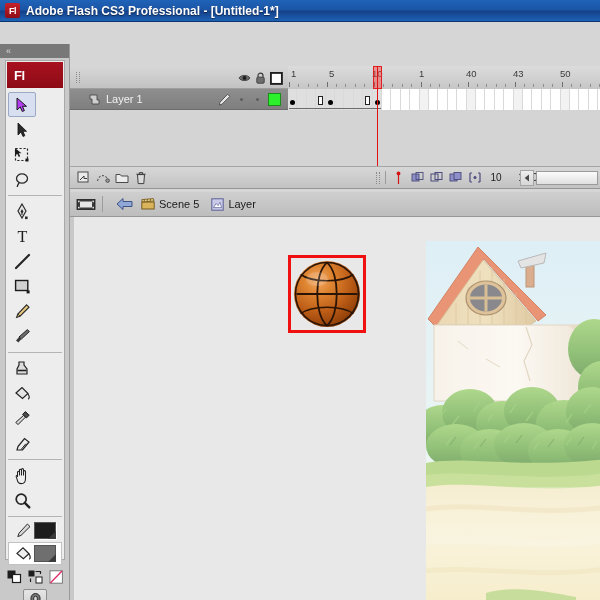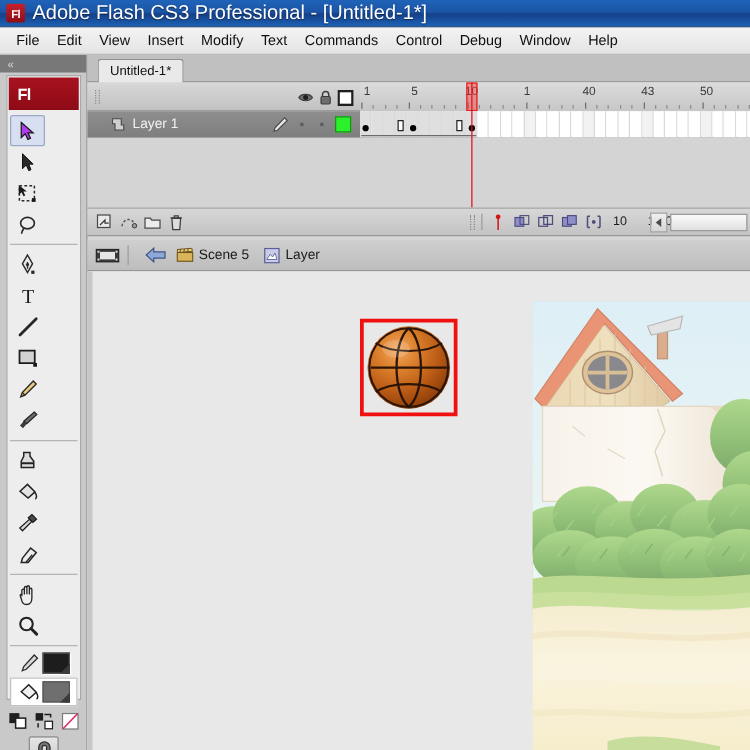--- a/index.html
+++ b/index.html
@@ -19,21 +19,21 @@
     border-bottom: 1px solid #0d3570;
   }
   .fl-badge {
     width: 15px; height: 15px; border-radius: 2px;
     background: linear-gradient(180deg,#c5202c,#8e0c16);
     color: #fff; font-size: 9px; font-weight: bold;
     display: flex; align-items: center; justify-content: center;
     letter-spacing: -0.5px;
   }
   .title-text {
-    color: #ffffff; font-size: 16px; font-weight: normal;
+    color: #ffffff; font-size: 12px; font-weight: bold;
     text-shadow: 0 1px 1px rgba(0,0,0,.5);
     white-space: nowrap;
   }
 
   
   .menubar {
     position: absolute; left: 0; top: 22px; width: 600px; height: 22px;
     background: linear-gradient(180deg,#f3f3f3,#e4e4e4);
     border-bottom: 1px solid #bcbcbc;
     display: flex; align-items: center; padding-left: 6px;
@@ -248,33 +248,20 @@
 
 <div id="app">
 
   <div class="titlebar">
     <div class="fl-badge">
       <span>Fl</span>
     </div>
     <div class="title-text">Adobe Flash CS3 Professional - [Untitled-1*]</div>
   </div>
 
-  <div class="menubar">
-    <div class="menu-item">File</div>
-    <div class="menu-item">Edit</div>
-    <div class="menu-item">View</div>
-    <div class="menu-item">Insert</div>
-    <div class="menu-item">Modify</div>
-    <div class="menu-item">Text</div>
-    <div class="menu-item">Commands</div>
-    <div class="menu-item">Control</div>
-    <div class="menu-item">Debug</div>
-    <div class="menu-item">Window</div>
-    <div class="menu-item">Help</div>
-  </div>
 
   <div class="toolpanel">
     <div class="tool-collapse">«</div>
     <div class="tool-inner">
 
       <div class="fl-header">
         <span>Fl</span>
       </div>
 
       <div class="tool-grid">
@@ -430,23 +417,20 @@
 
       <div class="magnet">
         <svg width="13" height="14" viewBox="0 0 13 14">
           <path d="M2 12 L2 6 a4.5 4.5 0 0 1 9 0 L11 12 L8.3 12 L8.3 6 a1.8 1.8 0 0 0 -3.6 0 L4.7 12 Z" fill="#777" stroke="#2c2c2c" stroke-width="1"></path>
         </svg>
       </div>
 
     </div>
   </div>
 
-  <div class="doctabbar">
-    <div class="doctab">Untitled-1*</div>
-  </div>
 
   <div class="timeline">
 
     <div class="tl-header">
       <div class="tl-grip"></div>
 
       <div class="tl-eyecol" style="left:166px;">
         <div class="hdr-ico">
           <svg width="13" height="10" viewBox="0 0 13 10">
             <path d="M1 5 C3 1.6 10 1.6 12 5 C10 8.4 3 8.4 1 5 Z" fill="#6e6e6e" stroke="#3c3c3c" stroke-width="0.9"></path>

